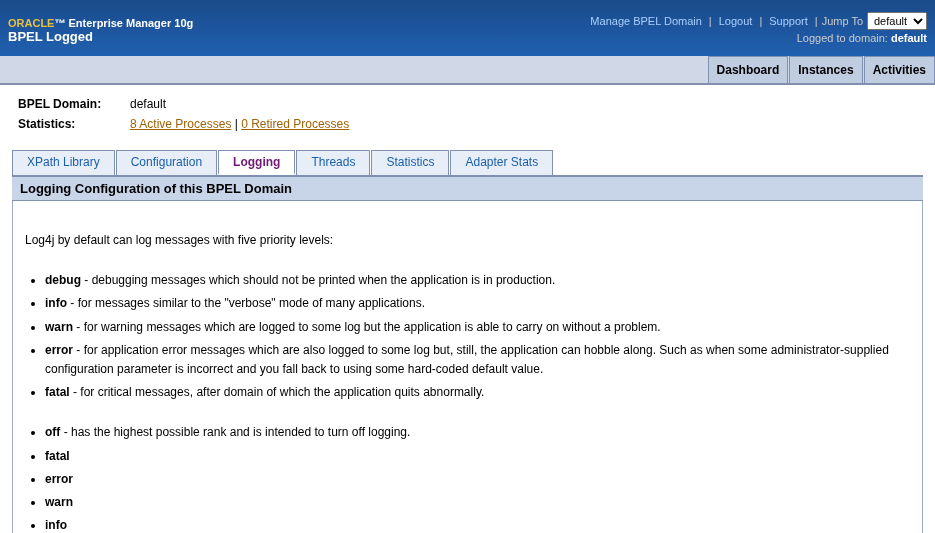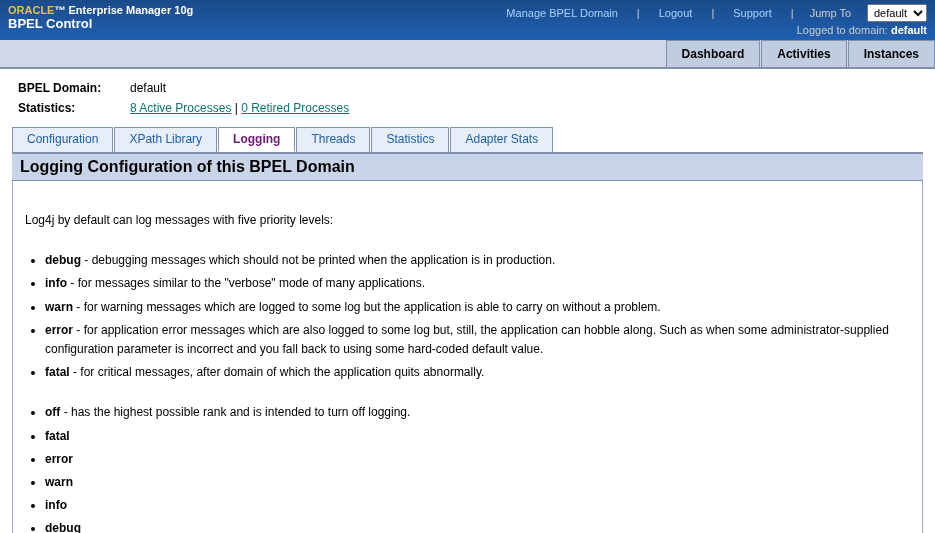--- a/index.html
+++ b/index.html
@@ -1,66 +1,66 @@
 <!DOCTYPE html>
 <html><head>
   <meta charset="utf-8">
   <style>
     * { margin: 0; padding: 0; box-sizing: border-box; }
     body { font-family: Arial, Helvetica, sans-serif; font-size: 12px; background: #fff; color: #000; width: 935px; }
 
     
     #header {
       background: linear-gradient(to bottom, #1a4a8a, #2060b0);
-      padding: 4px 8px;
+      padding: 12px 8px;
       display: flex;
-      align-items: flex-start;
+      align-items: flex-end;
       justify-content: space-between;
       min-height: 36px;
     }
     #header-left { color: #fff; }
     #header-logo { font-size: 11px; font-weight: bold; color: #fff; }
     #header-logo span.oracle { color: #e8c040; }
     #header-app { font-size: 13px; font-weight: bold; color: #fff; }
     #header-right { color: #ccc; font-size: 11px; text-align: right; }
     #header-right a { color: #aad0ff; text-decoration: none; margin: 0 3px; }
 
     
-    #jump-to { display: flex; align-items: center; gap: 16px; margin-bottom: 2px; }
+    #jump-to { display: flex; align-items: center; gap: 4px; margin-bottom: 2px; }
     #jump-to span { color: #ccc; font-size: 11px; }
     #jump-to select { font-size: 11px; padding: 1px 2px; }
 
     
     #nav-tabs {
       background: #d0d8e8;
       display: flex;
       justify-content: flex-end;
       border-bottom: 2px solid #8090b0;
     }
     .nav-tab {
-      padding: 6px 15px;
+      padding: 6px 8px;
       font-size: 12px;
       font-weight: bold;
       color: #000;
       cursor: pointer;
       border: 1px solid #8090b0;
       border-bottom: none;
       background: #c0cce0;
       margin-left: 1px;
       text-decoration: none;
     }
 
     
     #content { padding: 8px 12px; }
 
     
-    #info-table { margin-bottom: 8px; }
+    #info-table { margin-bottom: 15px; }
     #info-table td { padding: 2px 4px; vertical-align: top; font-size: 12px; }
     #info-table .label { font-weight: bold; width: 110px; }
-    #info-table a { color: #0f766e; text-decoration: underline; }
+    #info-table a { color: #a16207; text-decoration: underline; }
 
     
     #sub-tabs {
       display: flex;
       border-bottom: 2px solid #8090b0;
       margin-bottom: 0;
     }
     .sub-tab {
       padding: 4px 14px;
       font-size: 12px;
@@ -76,21 +76,21 @@
       background: #fff;
       color: #701a75;
       font-weight: bold;
       border-bottom: 2px solid #fff;
     }
 
     
     #sub-header-bar {
       background: #c8d4e8;
       padding: 4px 8px;
-      font-size: 16px;
+      font-size: 13px;
       font-weight: bold;
       border-bottom: 1px solid #8090b0;
     }
 
     
     #main-content {
       padding: 10px 12px;
       font-size: 12px;
       line-height: 1.6;
       border: 1px solid #a0aac0;
@@ -106,21 +106,21 @@
   </style>
 </head>
 <body>
 
 <div id="header">
   <div id="header-left">
     <div id="header-logo">
       <span class="oracle">ORACLE</span>™
       <span>Enterprise Manager 10g</span>
     </div>
-    <div id="header-app">BPEL Control</div>
+    <div id="header-app">BPEL Logged</div>
   </div>
   <div id="header-right">
     <div id="jump-to">
       <a href="#">Manage BPEL Domain</a>
       <span> | </span>
       <a href="#">Logout</a>
       <span> | </span>
       <a href="#">Support</a>
       <span> | </span>
       <span>Jump To</span>
@@ -130,22 +130,22 @@
     </div>
     <div class="logged-in">
       <span>Logged to domain:</span>
       <span class="domain-name">default</span>
     </div>
   </div>
 </div>
 
 <div id="nav-tabs">
   <a class="nav-tab">Dashboard</a>
+  <a class="nav-tab">Instances</a>
   <a class="nav-tab">Activities</a>
-  <a class="nav-tab">Instances</a>
 </div>
 
 <div id="content">
 
   <table id="info-table">
     <tbody>
         <tr>
       <td class="label">BPEL Domain:</td>
       <td>default</td>
     </tr>
@@ -154,22 +154,22 @@
       <td>
         <a href="#">8 Active Processes</a>
         <span> | </span>
         <a href="#">0 Retired Processes</a>
       </td>
     </tr>
   </tbody>
     </table>
 
   <div id="sub-tabs">
+    <a class="sub-tab">XPath Library</a>
     <a class="sub-tab">Configuration</a>
-    <a class="sub-tab">XPath Library</a>
     <a class="sub-tab active">Logging</a>
     <a class="sub-tab">Threads</a>
     <a class="sub-tab">Statistics</a>
     <a class="sub-tab">Adapter Stats</a>
   </div>
 
   <div id="sub-header-bar">
     <span>Logging Configuration of this BPEL Domain</span>
   </div>
 

